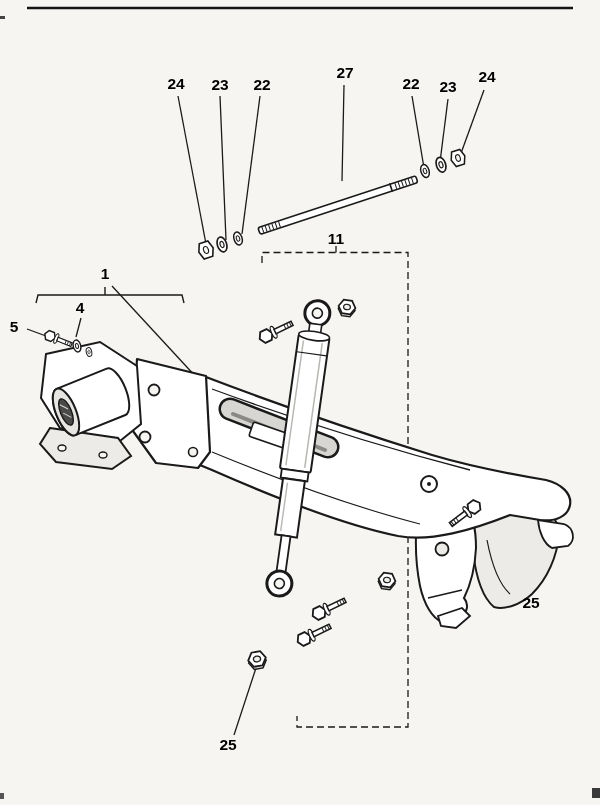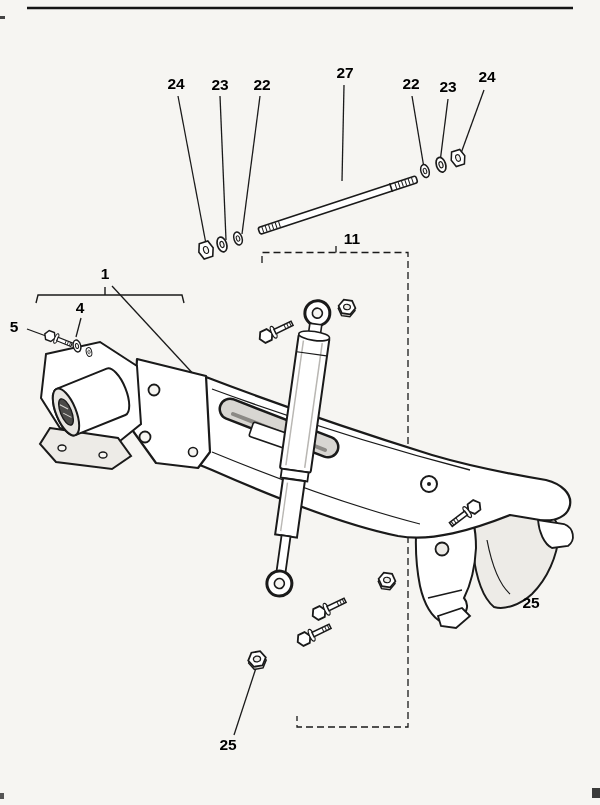--- a/index.html
+++ b/index.html
@@ -185,20 +185,20 @@
 
   </svg>
 
   <div class="callout" style="left:176px;top:84px">24</div>
   <div class="callout" style="left:220px;top:85px">23</div>
   <div class="callout" style="left:262px;top:85px">22</div>
   <div class="callout" style="left:345px;top:73px">27</div>
   <div class="callout" style="left:411px;top:84px">22</div>
   <div class="callout" style="left:448px;top:87px">23</div>
   <div class="callout" style="left:487px;top:77px">24</div>
-  <div class="callout" style="left:352px;top:239px">11</div>
+  <div class="callout" style="left:336px;top:239px">11</div>
   <div class="callout" style="left:105px;top:274px">1</div>
   <div class="callout" style="left:80px;top:308px">4</div>
   <div class="callout" style="left:14px;top:327px">5</div>
   <div class="callout" style="left:531px;top:603px">25</div>
   <div class="callout" style="left:228px;top:745px">25</div>
 
 </div>
 
 </body></html>

